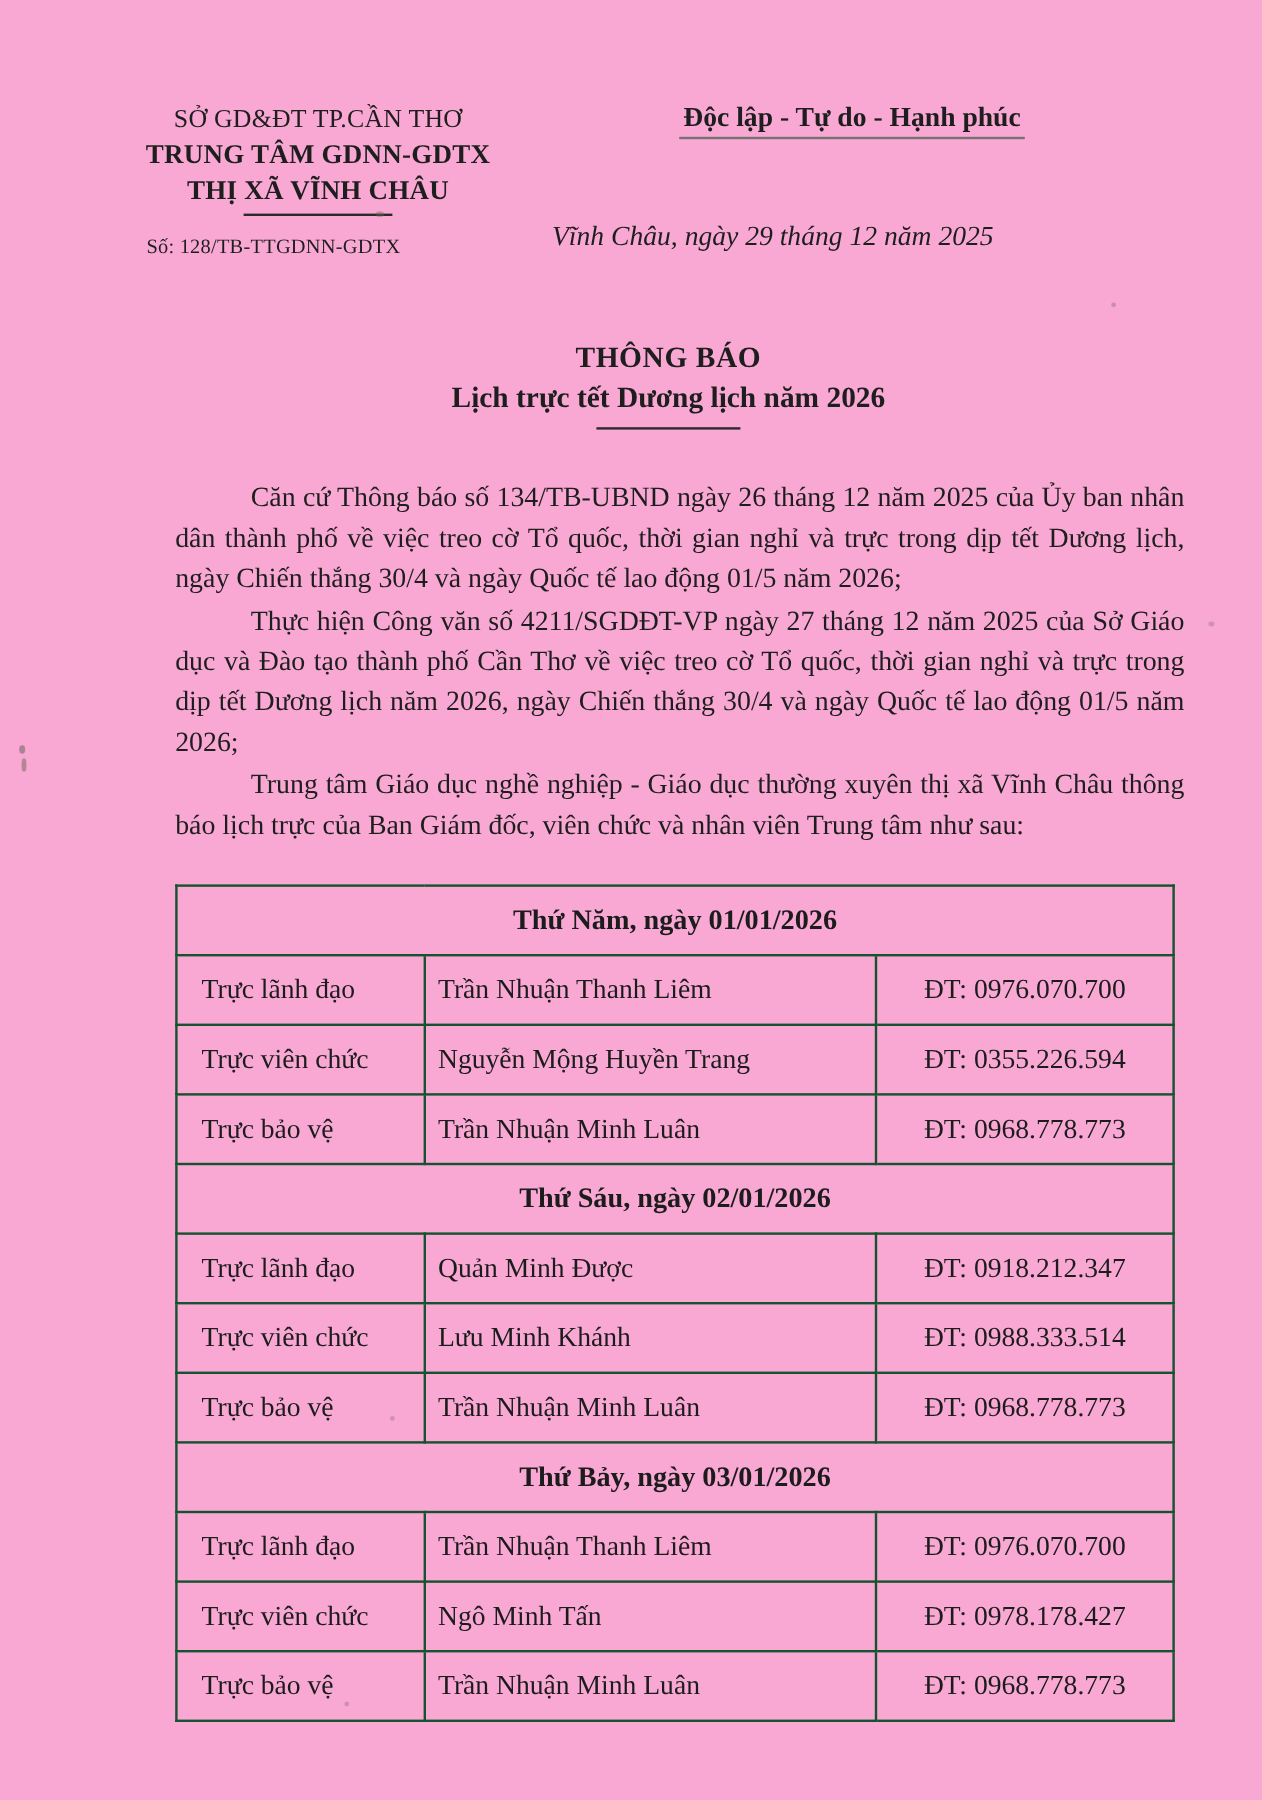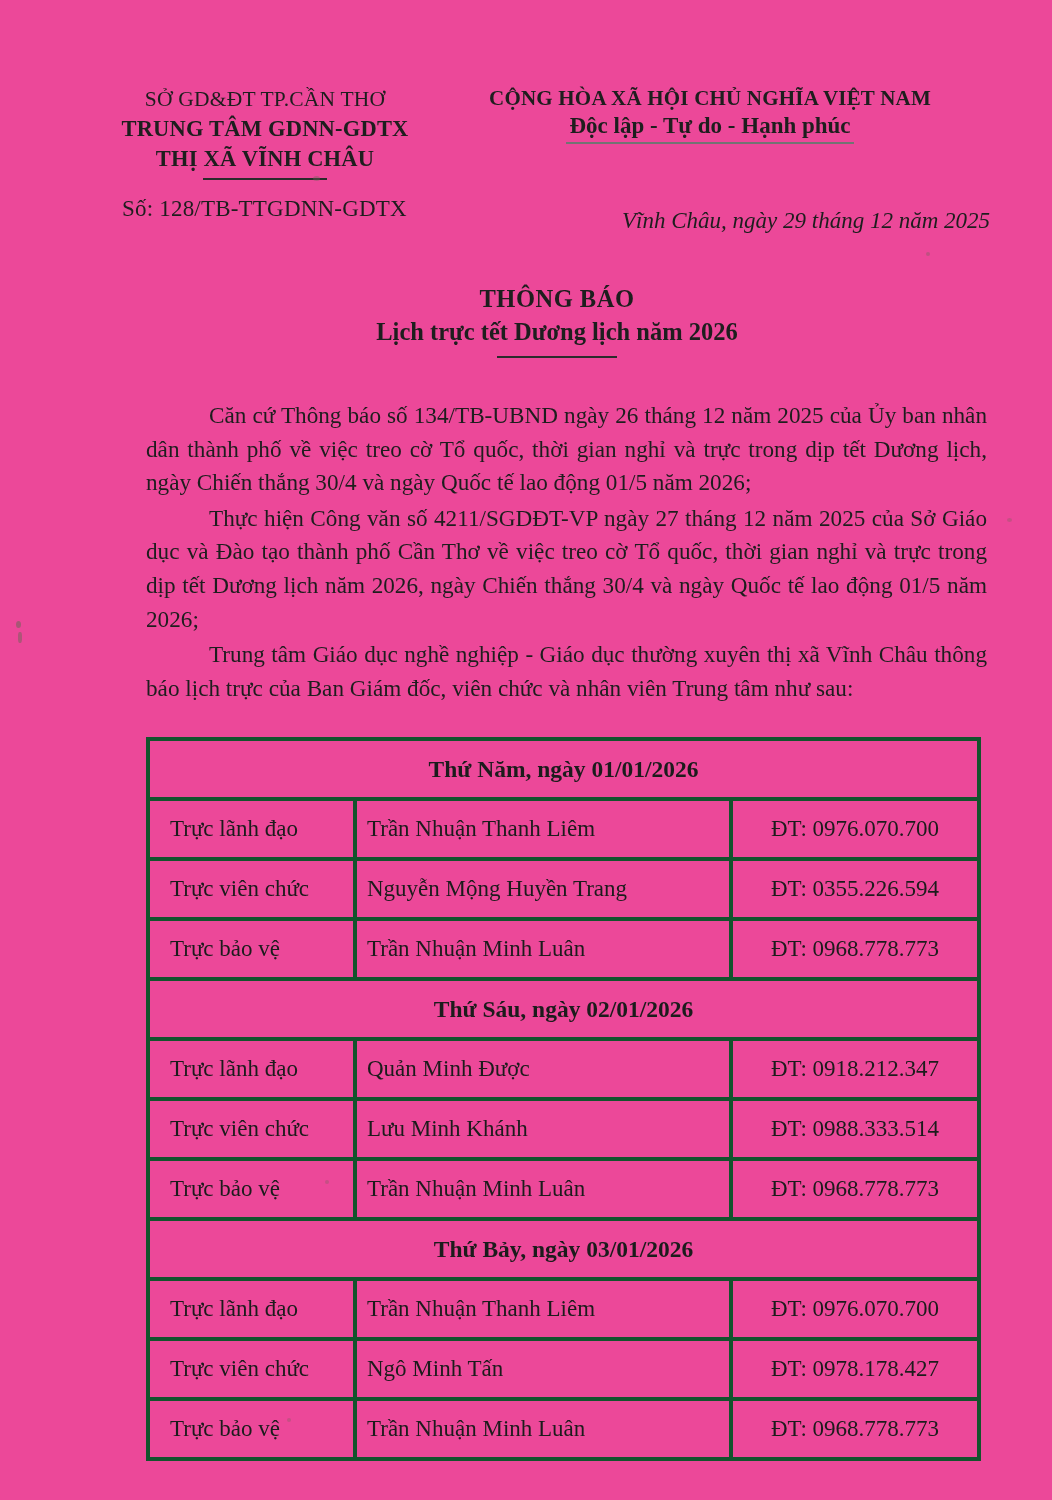--- a/index.html
+++ b/index.html
@@ -1,50 +1,50 @@
 <!DOCTYPE html>
 <html><head>
 <meta charset="utf-8">
 <style>
   html,body{margin:0;padding:0;}
   body{background:#e8e8e6;}
   .page{
     position:relative;
     width:1052px;height:1500px;
     margin:0 auto;
-    background:#ec4899;
+    background:#f9a8d4;
     font-family:"Liberation Serif","DejaVu Serif",serif;
     color:#1e1e1e;
     overflow:hidden;
   }
   
   .hdr-left{position:absolute;left:112px;top:84px;width:306px;text-align:center;line-height:30px;}
   .hdr-left .l1{font-size:21.5px;letter-spacing:.2px;}
   .hdr-left .l2,.hdr-left .l3{font-size:22.5px;font-weight:bold;letter-spacing:.2px;}
   .hdr-rule{width:124px;height:2px;background:#2b2b2b;margin:4px auto 0;}
-  .doc-number{position:absolute;left:122px;top:196px;font-size:23px;letter-spacing:.2px;}
+  .doc-number{position:absolute;left:122px;top:196px;font-size:17px;letter-spacing:.2px;}
   .hdr-right{position:absolute;left:448px;top:84px;width:524px;text-align:center;}
   .hdr-right .l1{font-size:21px;font-weight:bold;letter-spacing:.2px;line-height:28px;}
   .hdr-right .l2{display:inline-block;font-size:23px;font-weight:bold;border-bottom:2px solid #737373;
                  padding:1px 3px 3px;line-height:26px;}
-  .dateline{position:absolute;left:460px;top:208px;width:530px;text-align:right;
+  .dateline{position:absolute;left:460px;top:184px;width:530px;text-align:left;
             font-style:italic;font-size:23px;}
   
   .title{position:absolute;left:141px;top:284px;width:832px;text-align:center;}
   .title .t1{font-size:24.5px;font-weight:bold;letter-spacing:.5px;line-height:30px;}
   .title .t2{font-size:24.5px;font-weight:bold;margin-top:3px;line-height:30px;}
   .title-rule{width:120px;height:2px;background:#2b2b2b;margin:9px auto 0;}
   
   .body-text{position:absolute;left:146px;top:399px;width:841px;
              font-size:23.2px;line-height:33.6px;text-align:justify;}
   .body-text p{margin:0 0 2px;text-indent:63px;}
   
   table.sched{position:absolute;left:146px;top:737px;width:831px;
               border-collapse:collapse;table-layout:fixed;font-size:23px;color:#1c1c1c;}
-  table.sched td{border:4px solid #14532d;height:54px;vertical-align:middle;
+  table.sched td{border:2px solid #14532d;height:54px;vertical-align:middle;
                  overflow:hidden;white-space:nowrap;}
   td.sec-hdr{font-weight:bold;text-align:center;font-size:23.5px;}
   td.role{padding-left:20px;}
   td.name{padding-left:10px;margin-top:35px;}
   td.phone{text-align:center;}
   
   .speck{position:absolute;background:#6e6457;border-radius:50%;}
   .sp1a{left:16px;top:621px;width:5px;height:7px;opacity:.55;}
   .sp1b{left:18px;top:632px;width:4px;height:11px;opacity:.5;border-radius:40%;}
   .sp2{left:313px;top:176px;width:7px;height:5px;opacity:.4;}
@@ -61,21 +61,20 @@
   <div class="hdr-left">
     <div class="l1">SỞ GD&amp;ĐT TP.CẦN THƠ</div>
     <div class="l2">TRUNG TÂM GDNN-GDTX</div>
     <div class="l3">THỊ XÃ VĨNH CHÂU</div>
     <div class="hdr-rule"></div>
   </div>
 
   <div class="doc-number">Số: 128/TB-TTGDNN-GDTX</div>
 
   <div class="hdr-right">
-    <div class="l1">CỘNG HÒA XÃ HỘI CHỦ NGHĨA VIỆT NAM</div>
     <div><span class="l2">Độc lập - Tự do - Hạnh phúc</span></div>
   </div>
 
   <div class="dateline">Vĩnh Châu, ngày 29 tháng 12 năm 2025</div>
 
   <div class="title">
     <div class="t1">THÔNG BÁO</div>
     <div class="t2">Lịch trực tết Dương lịch năm 2026</div>
     <div class="title-rule"></div>
   </div>

